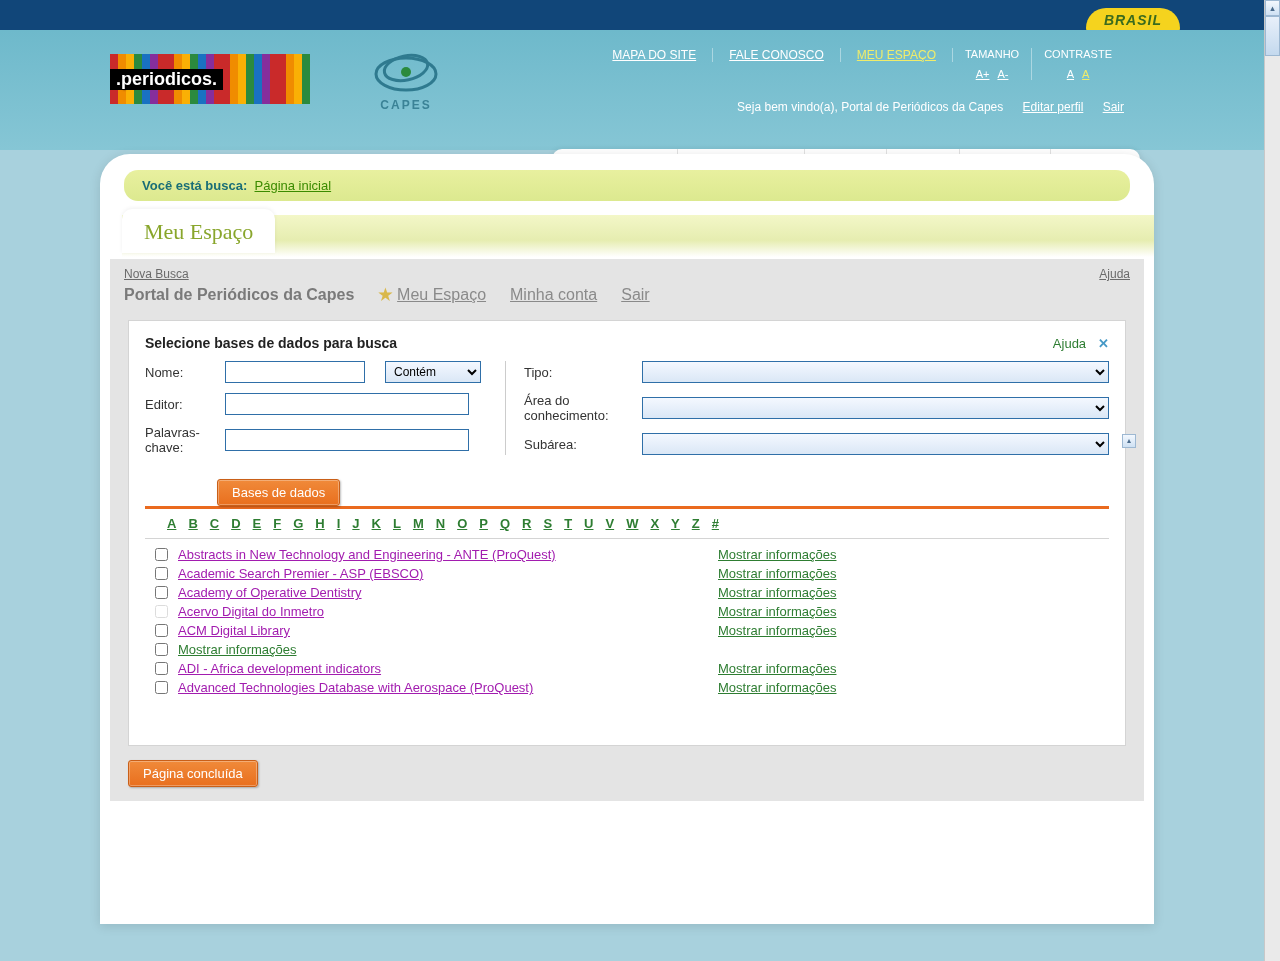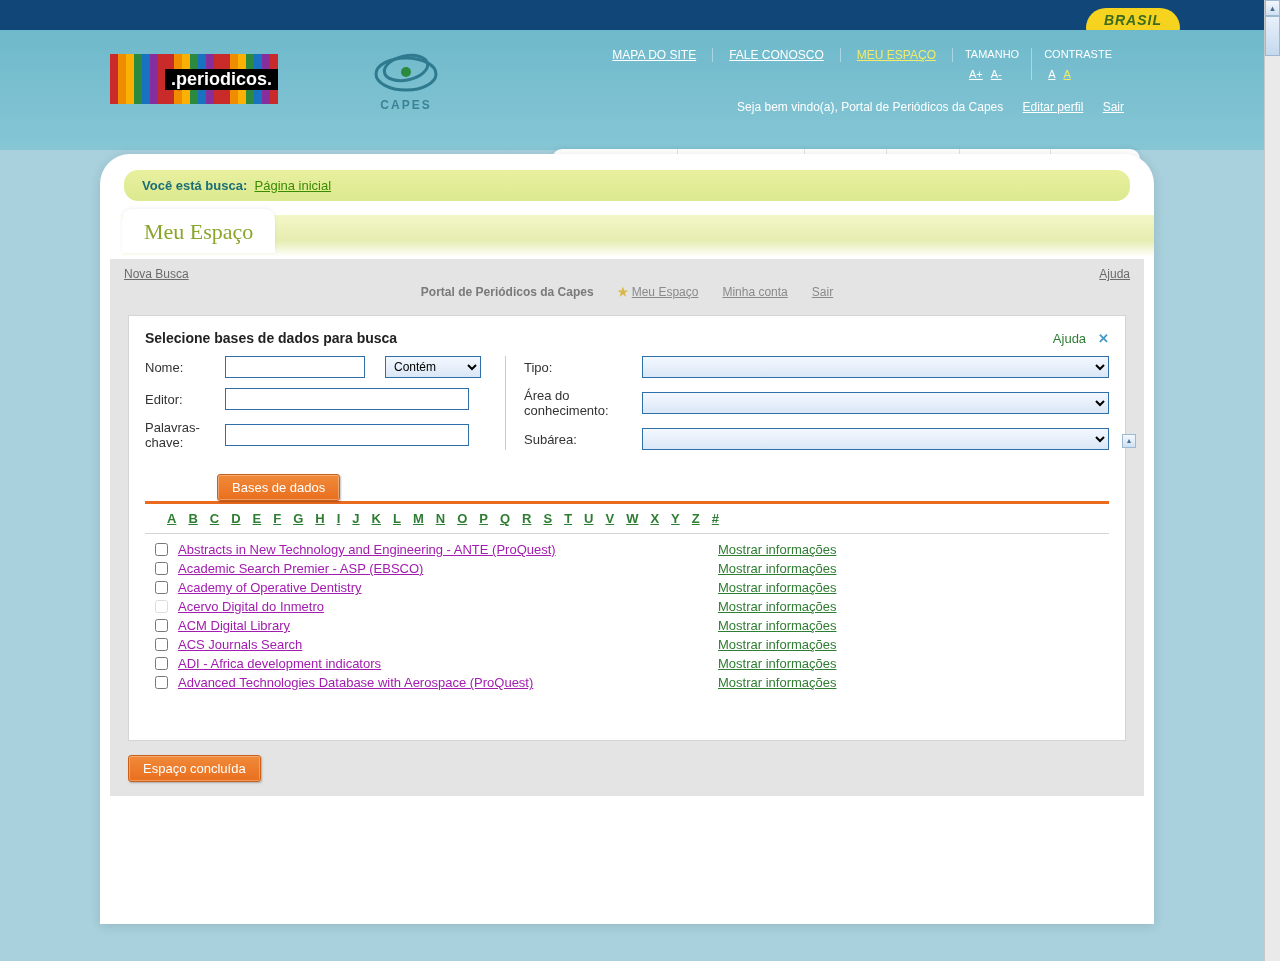--- a/index.html
+++ b/index.html
@@ -1,47 +1,47 @@
 <!DOCTYPE html>
 <html><head>
 <meta charset="utf-8">
 <style>
 *{box-sizing:border-box;margin:0;padding:0}
 body{font-family:Verdana,Arial,sans-serif;font-size:12px;background:#a8d1dd;color:#333;overflow:hidden}
 .viewport{width:1280px;height:961px;background:linear-gradient(180deg,#134680 0%,#134680 28px,#a8d1dd 28px,#a8d1dd 100%);position:relative}
 .topbar{height:30px;background:#114679}
 .brasil-tag{position:absolute;right:100px;top:8px;background:#f5d31e;border-radius:20px 20px 4px 4px;padding:4px 18px;color:#3a6b1e;font-weight:bold;font-style:italic;font-size:14px;letter-spacing:1px}
 .header-zone{position:absolute;left:0;right:16px;top:30px;height:120px;background:linear-gradient(180deg,#6eb9cb 0%,#86c6d5 100%)}
-.logo-periodicos{position:absolute;left:110px;top:24px;width:168px;height:50px;display:flex;align-items:center;justify-content:flex-end;font-size:18px;color:#fff;font-weight:bold}
+.logo-periodicos{position:absolute;left:110px;top:24px;width:200px;height:50px;display:flex;align-items:center;justify-content:flex-start;font-size:18px;color:#fff;font-weight:bold}
 .logo-periodicos .stripes{position:absolute;inset:0;background:repeating-linear-gradient(90deg,#c92a2a 0 8px,#f08c00 8px 16px,#fab005 16px 24px,#2b8a3e 24px 32px,#1971c2 32px 40px,#862e9c 40px 48px,#c92a2a 48px 56px)}
 .logo-periodicos span{position:relative;z-index:2;text-shadow:1px 1px 2px rgba(0,0,0,.6);background:#000;padding:0 6px}
 .logo-capes{position:absolute;left:370px;top:16px;text-align:center;color:#3a8296;font-weight:bold;font-size:12px;letter-spacing:2px}
 .logo-capes svg{display:block;margin:0 auto 2px}
 .topnav{position:absolute;right:140px;top:18px;display:flex;align-items:flex-start;gap:0;color:#fff;font-size:12px}
-.topnav .grp{border-right:1px solid rgba(255,255,255,.4);padding:0 12px;}
+.topnav .grp{border-right:1px solid rgba(255,255,255,.4);padding:0 12px;text-align:center}
 .topnav .grp:last-child{border-right:none}
 .topnav a{color:#fff;text-decoration:underline;display:inline-block;margin:0 4px}
 .topnav a.hl{color:#f0ec6a}
 .topnav .label{font-size:11px}
 .topnav .sub{font-size:11px;margin-top:8px}
 .welcome{position:absolute;right:140px;top:70px;color:#fff;font-size:12px}
 .welcome a{color:#fff;text-decoration:underline;margin-left:16px}
 .mainnav{position:absolute;top:119px;left:552px;height:39px;background:#fff;border-radius:10px 10px 0 0;display:flex;box-shadow:0 0 6px rgba(0,0,0,.08)}
 .mainnav .tab{padding:12px 14px;color:#8e8e8e;font-size:12px;letter-spacing:.5px;border-right:1px solid #e2e2e2;cursor:pointer}
 .mainnav .tab:last-child{border-right:none}
 .mainnav .tab.active{color:#222;font-weight:bold}
 .content-card{position:absolute;left:100px;top:154px;width:1054px;background:#fff;border-radius:30px 30px 0 0;box-shadow:0 2px 12px rgba(0,0,0,.12);padding-top:10px;min-height:770px}
 .breadcrumb{margin:6px 24px 0;background:linear-gradient(180deg,#e8f09f 0%,#dce98f 100%);border-radius:14px;padding:8px 18px;color:#1a6e76;font-size:13px}
 .breadcrumb a{color:#3b8b00;text-decoration:underline}
 .section-title-wrap{margin:14px 0 0 22px;position:relative;height:42px;background:linear-gradient(180deg,#f3f7c8 0%,#e6edb0 60%,#fff 100%);border-radius:0}
 .section-tab{position:absolute;left:0;top:-6px;background:#fff;border-radius:10px 10px 0 0;padding:10px 22px 8px;color:#89a62c;font-size:22px;font-family:Georgia,serif;box-shadow:0 -1px 4px rgba(0,0,0,.06)}
 .gray-zone{margin:2px 10px 0;background:#e4e4e4;padding:0 0 14px}
 .gray-top{display:flex;justify-content:space-between;padding:8px 14px 2px;font-size:12px}
 .gray-top a{color:#6b6b6b;text-decoration:underline}
-.gray-row2{display:flex;justify-content:center;align-items:center;gap:24px;padding:2px 14px 10px;color:#7a7a7a;font-size:12px;font-weight:bold}
+.gray-row2{display:flex;justify-content:flex-start;align-items:center;gap:24px;padding:2px 14px 10px;color:#7a7a7a;font-size:16px;font-weight:bold}
 .gray-row2 a{color:#8a8a8a;font-weight:normal;text-decoration:underline}
 .gray-row2 .star{color:#d9b84a}
 .panel{margin:6px 18px 0;background:#fff;border:1px solid #d4d4d4;padding:14px 16px 20px}
 .panel-head{display:flex;justify-content:space-between;align-items:center;margin-bottom:10px}
 .panel-head h3{font-size:14px;color:#222}
 .panel-head .help{color:#2e7d32;font-size:13px}
 .panel-head .help .x{color:#4699c6;margin-left:12px;cursor:pointer;font-weight:bold}
 .form-grid{display:flex;gap:20px}
 .col{display:grid;grid-template-columns:72px 1fr;gap:10px 8px;align-items:center}
 .col.right{grid-template-columns:110px 1fr;flex:1;border-left:1px solid #ccc;padding-left:18px}
@@ -197,38 +197,37 @@
                 <a class="nm">Acervo Digital do Inmetro</a>
                 <a class="info">Mostrar informações</a>
               </div>
               <div class="db-row">
                 <input type="checkbox" style="">
                 <a class="nm">ACM Digital Library</a>
                 <a class="info">Mostrar informações</a>
               </div>
               <div class="db-row">
                 <input type="checkbox" style="">
-                <a class="nm">ACS Journals Search</a>
                 <a class="info">Mostrar informações</a>
               </div>
               <div class="db-row">
                 <input type="checkbox" style="">
                 <a class="nm">ADI - Africa development indicators</a>
                 <a class="info">Mostrar informações</a>
               </div>
               <div class="db-row">
                 <input type="checkbox" style="">
                 <a class="nm">Advanced Technologies Database with Aerospace (ProQuest)</a>
                 <a class="info">Mostrar informações</a>
               </div>
             </div>
         </div>
       </div>
 
-      <div class="done-btn"><span class="btn">Espaço concluída</span></div>
+      <div class="done-btn"><span class="btn">Página concluída</span></div>
     </div>
   </div>
 
   <div class="page-scroll">
     <div class="up">▴</div>
     <div class="thumb"></div>
   </div>
 </div>
 
 </body></html>

